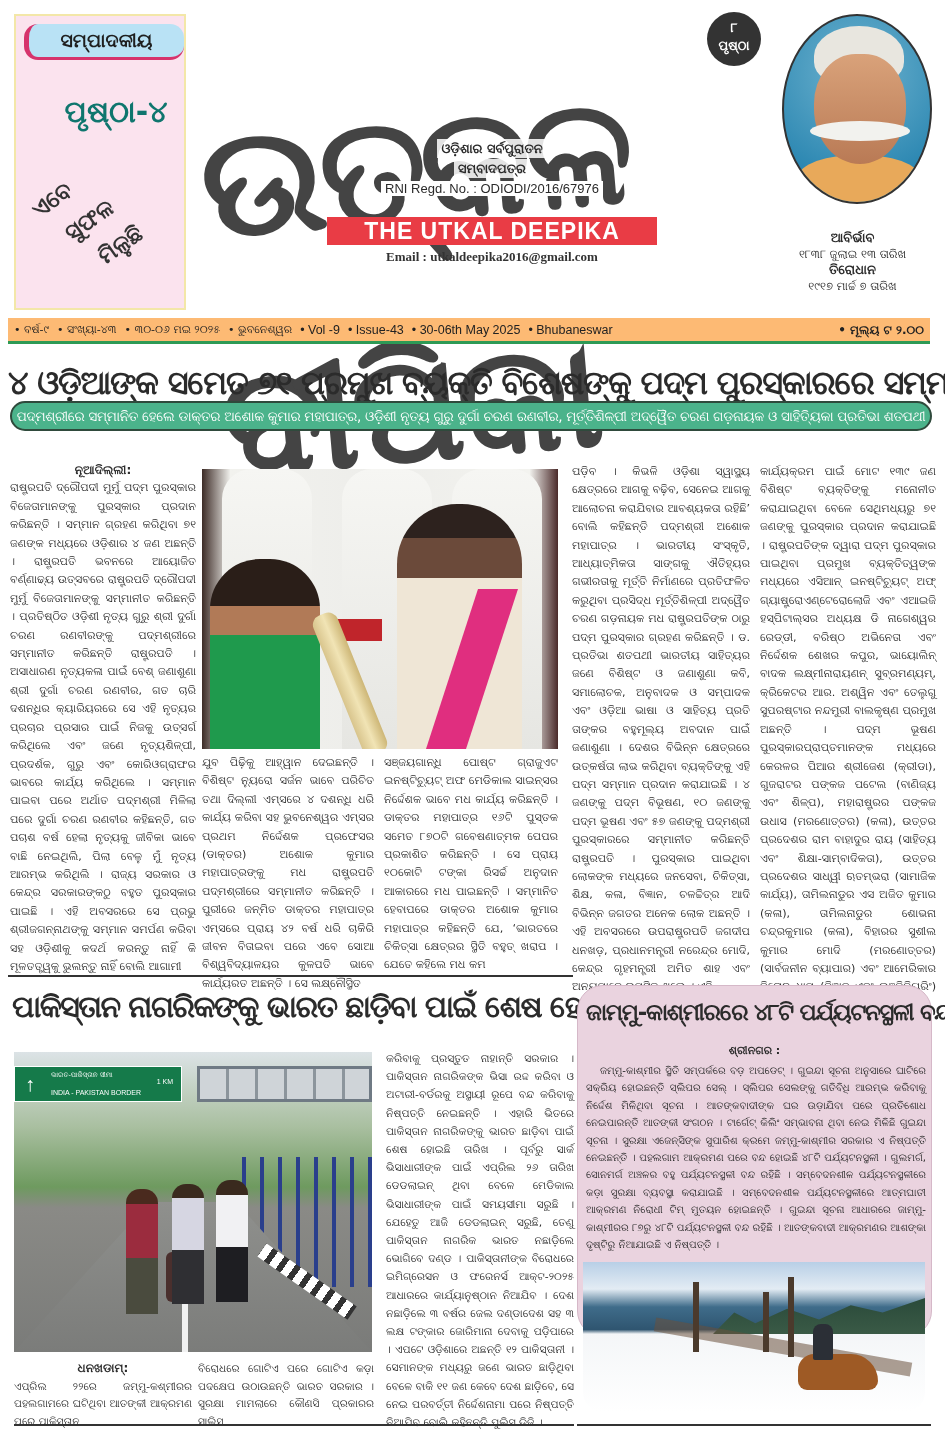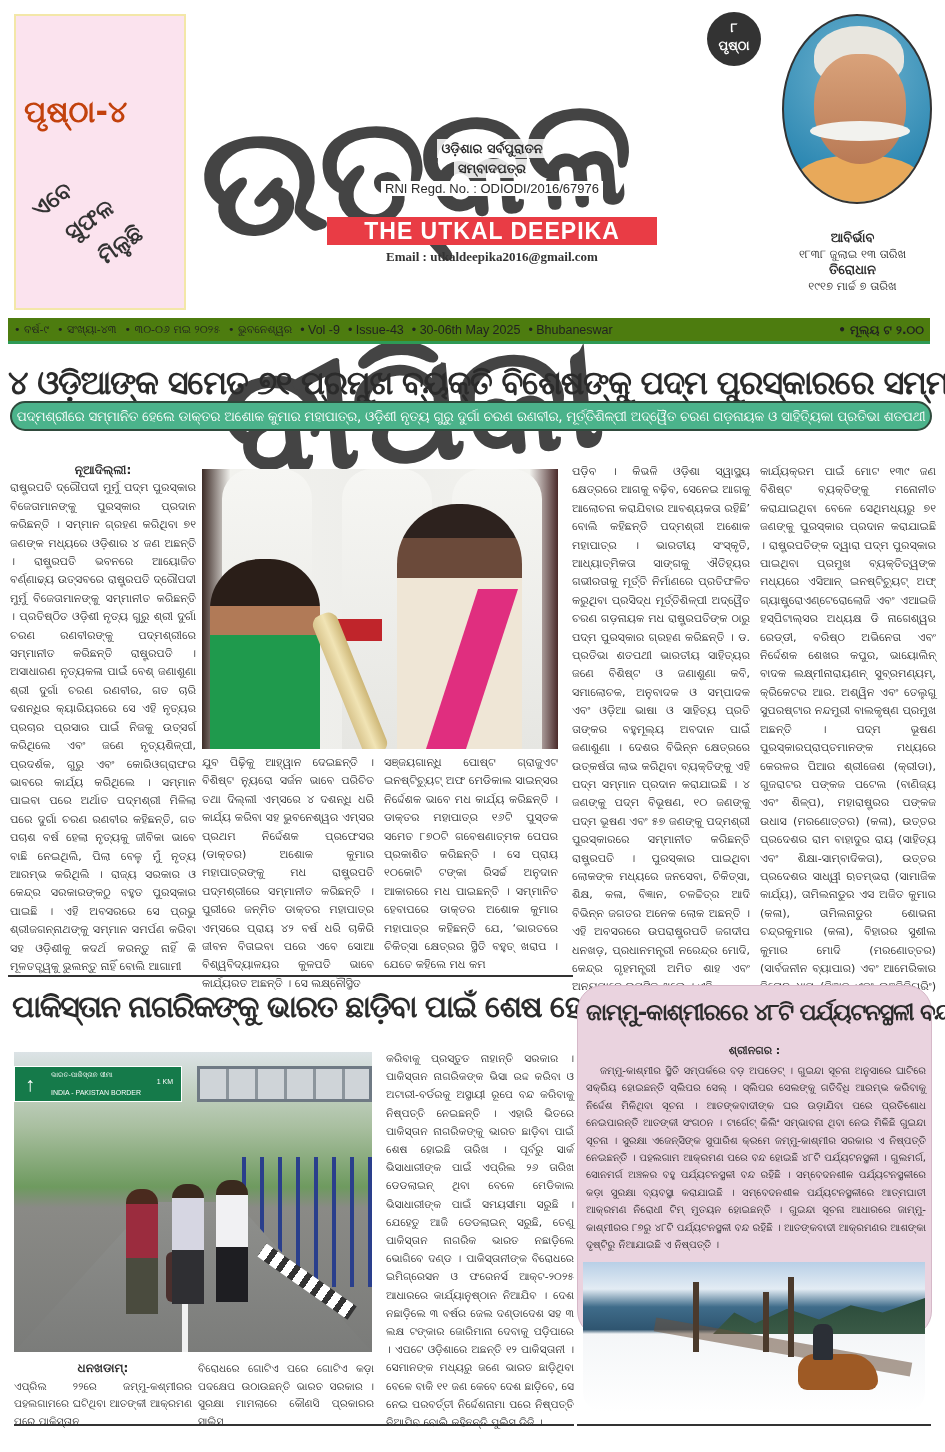--- a/index.html
+++ b/index.html
@@ -2,42 +2,42 @@
 <html><head>
 <meta charset="utf-8">
 <style>
   * { box-sizing: border-box; margin: 0; padding: 0; }
   html, body { width: 945px; height: 1452px; background: #ffffff; overflow: hidden; }
   body { font-family: "DejaVu Sans", sans-serif; color: #2b2b2b; position: relative; }
 
   
   .editorial-box { position: absolute; left: 14px; top: 14px; width: 172px; height: 296px; background: #fbe3ee; border: 2px solid #f3e7a8; }
   .editorial-tag { position: absolute; left: 8px; top: 8px; width: 160px; height: 36px; background: #b9e2f5; border-radius: 14px; border-left: 5px solid #d6336c; border-bottom: 3px solid #d6336c; font-weight: bold; font-size: 19px; color: #1f1f1f; display:flex; align-items:center; justify-content:center; }
-  .editorial-page { position: absolute; left: 8px; top: 78px; width: 100%; text-align: left; font-size: 30px; font-weight: bold; color: #c2410c; }
+  .editorial-page { position: absolute; left: 16px; top: 78px; width: 100%; text-align: center; font-size: 30px; font-weight: bold; color: #0f766e; }
   .editorial-slogan { position: absolute; left: 26px; top: 150px; width: 130px; font-size: 23px; font-weight: bold; line-height: 38px; color: #333; transform: rotate(-35deg); transform-origin: 30% 40%; }
 
   .logo-text { position: absolute; left: 200px; top: 40px; width: 580px; height: 240px; font-family: "DejaVu Serif", serif; font-weight: bold; font-size: 150px; color: #3a3a3a; letter-spacing: -6px; line-height: 240px; transform: rotate(-5deg); opacity: .95; }
   .page-badge { position: absolute; left: 707px; top: 12px; width: 54px; height: 54px; border-radius: 50%; background: #333; color: #fff; text-align: center; font-weight: bold; font-size: 13px; line-height: 18px; padding-top: 7px; }
   .center-info { position: absolute; left: 322px; top: 138px; width: 340px; text-align: center; }
   .ci-line { font-weight: bold; font-size: 13px; color: #2a2a2a; line-height: 19px; background: rgba(255,255,255,.85); display: inline-block; padding: 0 4px; }
   .rni { font-family: "Liberation Sans", sans-serif; font-size: 13px; color: #2a2a2a; margin-top: 2px; background: #fff; display: inline-block; padding: 0 4px; }
   .brand-bar { margin: 20px auto 0; width: 330px; height: 28px; background: #e93c45; color: #fff; font-family: "Liberation Sans", sans-serif; font-weight: bold; font-size: 23px; line-height: 28px; letter-spacing: 1px; }
   .weekly { font-weight: bold; font-size: 20px; color: #1f9fd8; letter-spacing: 3px; margin-top: 3px; background:#fff; }
   .email { font-family: "Liberation Serif", serif; font-weight: bold; font-size: 13px; color: #333; margin-top: 4px; }
 
   .portrait { position: absolute; left: 782px; top: 14px; width: 150px; height: 190px; border-radius: 50%; border: 2px solid #333; overflow: hidden; background: radial-gradient(circle at 50% 30%, #6fb3cf 0%, #2a86b1 75%); }
   .portrait-hair { position:absolute; left:30px; top:10px; width:90px; height:60px; border-radius:50% 50% 40% 40%; background:#e8e6df; }
   .portrait-face { position:absolute; left:30px; top:38px; width:92px; height:110px; border-radius:45% 45% 50% 50%; background: linear-gradient(#d9a27a,#b97a55); }
   .portrait-mustache { position:absolute; left:26px; top:105px; width:100px; height:20px; border-radius:50%; background:#f2f2ee; }
   .portrait-body { position:absolute; left:10px; top:140px; width:130px; height:70px; border-radius:40% 40% 0 0; background:#e8a95a; }
   .birth-info { position: absolute; left: 760px; top: 230px; width: 185px; text-align: center; font-size: 11.5px; line-height: 16px; color: #2a2a2a; }
   .birth-info .h { font-weight: bold; font-size: 13px; }
 
   
-  .date-strip { position: absolute; left: 8px; top: 318px; width: 922px; height: 26px; background: #4d7c0f; border-bottom: 3px solid #2e9a55; display: flex; align-items: center; font-size: 11px; color: #222; padding-left: 6px; }
+  .date-strip { position: absolute; left: 8px; top: 318px; width: 922px; height: 26px; background: #fdba74; border-bottom: 3px solid #2e9a55; display: flex; align-items: center; font-size: 11px; color: #222; padding-left: 6px; }
   .date-strip span { margin-right: 8px; }
   .date-strip .en { font-family: "Liberation Sans", sans-serif; font-size: 12.5px; }
   .date-strip .price { margin-left: auto; margin-right: 6px; font-weight: bold; font-size: 12px; }
 
   
   .main-headline { position: absolute; left: 8px; top: 352px; width: 930px; height: 62px; font-size: 33px; font-weight: bold; color: #2b2b2b; line-height: 62px; letter-spacing: -1.3px; white-space: nowrap; transform: scaleX(.97); transform-origin: left; }
   .sub-banner { position: absolute; left: 10px; top: 401px; width: 922px; height: 30px; border-radius: 15px; background: #4bb38b; border: 2px solid #2f4a3c; color: #fff; font-size: 13.5px; line-height: 26px; text-align: center; white-space: nowrap; letter-spacing: -.3px; overflow: hidden; }
 
   
   .col { position: absolute; font-size: 11.2px; line-height: 18.4px; color: #2e2e2e; text-align: justify; }
@@ -77,20 +77,21 @@
   .ps-tree { position:absolute; width:6px; background:#4b3a2c; }
   .ps-horse { position:absolute; left:215px; top:92px; width:80px; height:36px; background:#9e5a25; border-radius: 18px 30px 10px 10px; }
   .ps-rider { position:absolute; left:230px; top:62px; width:20px; height:36px; background:#2b2f36; border-radius: 8px 8px 2px 2px; }
   .ps-path { position:absolute; left:70px; top:78px; width:260px; height:14px; background: rgba(105,80,60,.55); transform: rotate(10deg); }
   .ps-forest { position:absolute; left:130px; top:36px; width:212px; height:36px; background: linear-gradient(#2a4a3a,#3a5a46); clip-path: polygon(0 100%, 10% 40%, 20% 70%, 35% 30%, 50% 60%, 65% 20%, 80% 40%, 100% 0, 100% 100%); }
 </style>
 </head>
 <body>
 
 <div class="editorial-box">
+  <div class="editorial-tag">ସମ୍ପାଦକୀୟ</div>
   <div class="editorial-page">ପୃଷ୍ଠା-୪</div>
   <div class="editorial-slogan">
     <div>ଏବେ</div>
     <div style="padding-left:14px">ସୁଫଳ</div>
     <div style="padding-left:28px">ମିଳୁଛି</div>
   </div>
 </div>
 
 <div class="logo-text">ଉତ୍କଳ ଦୀପିକା</div>
 

